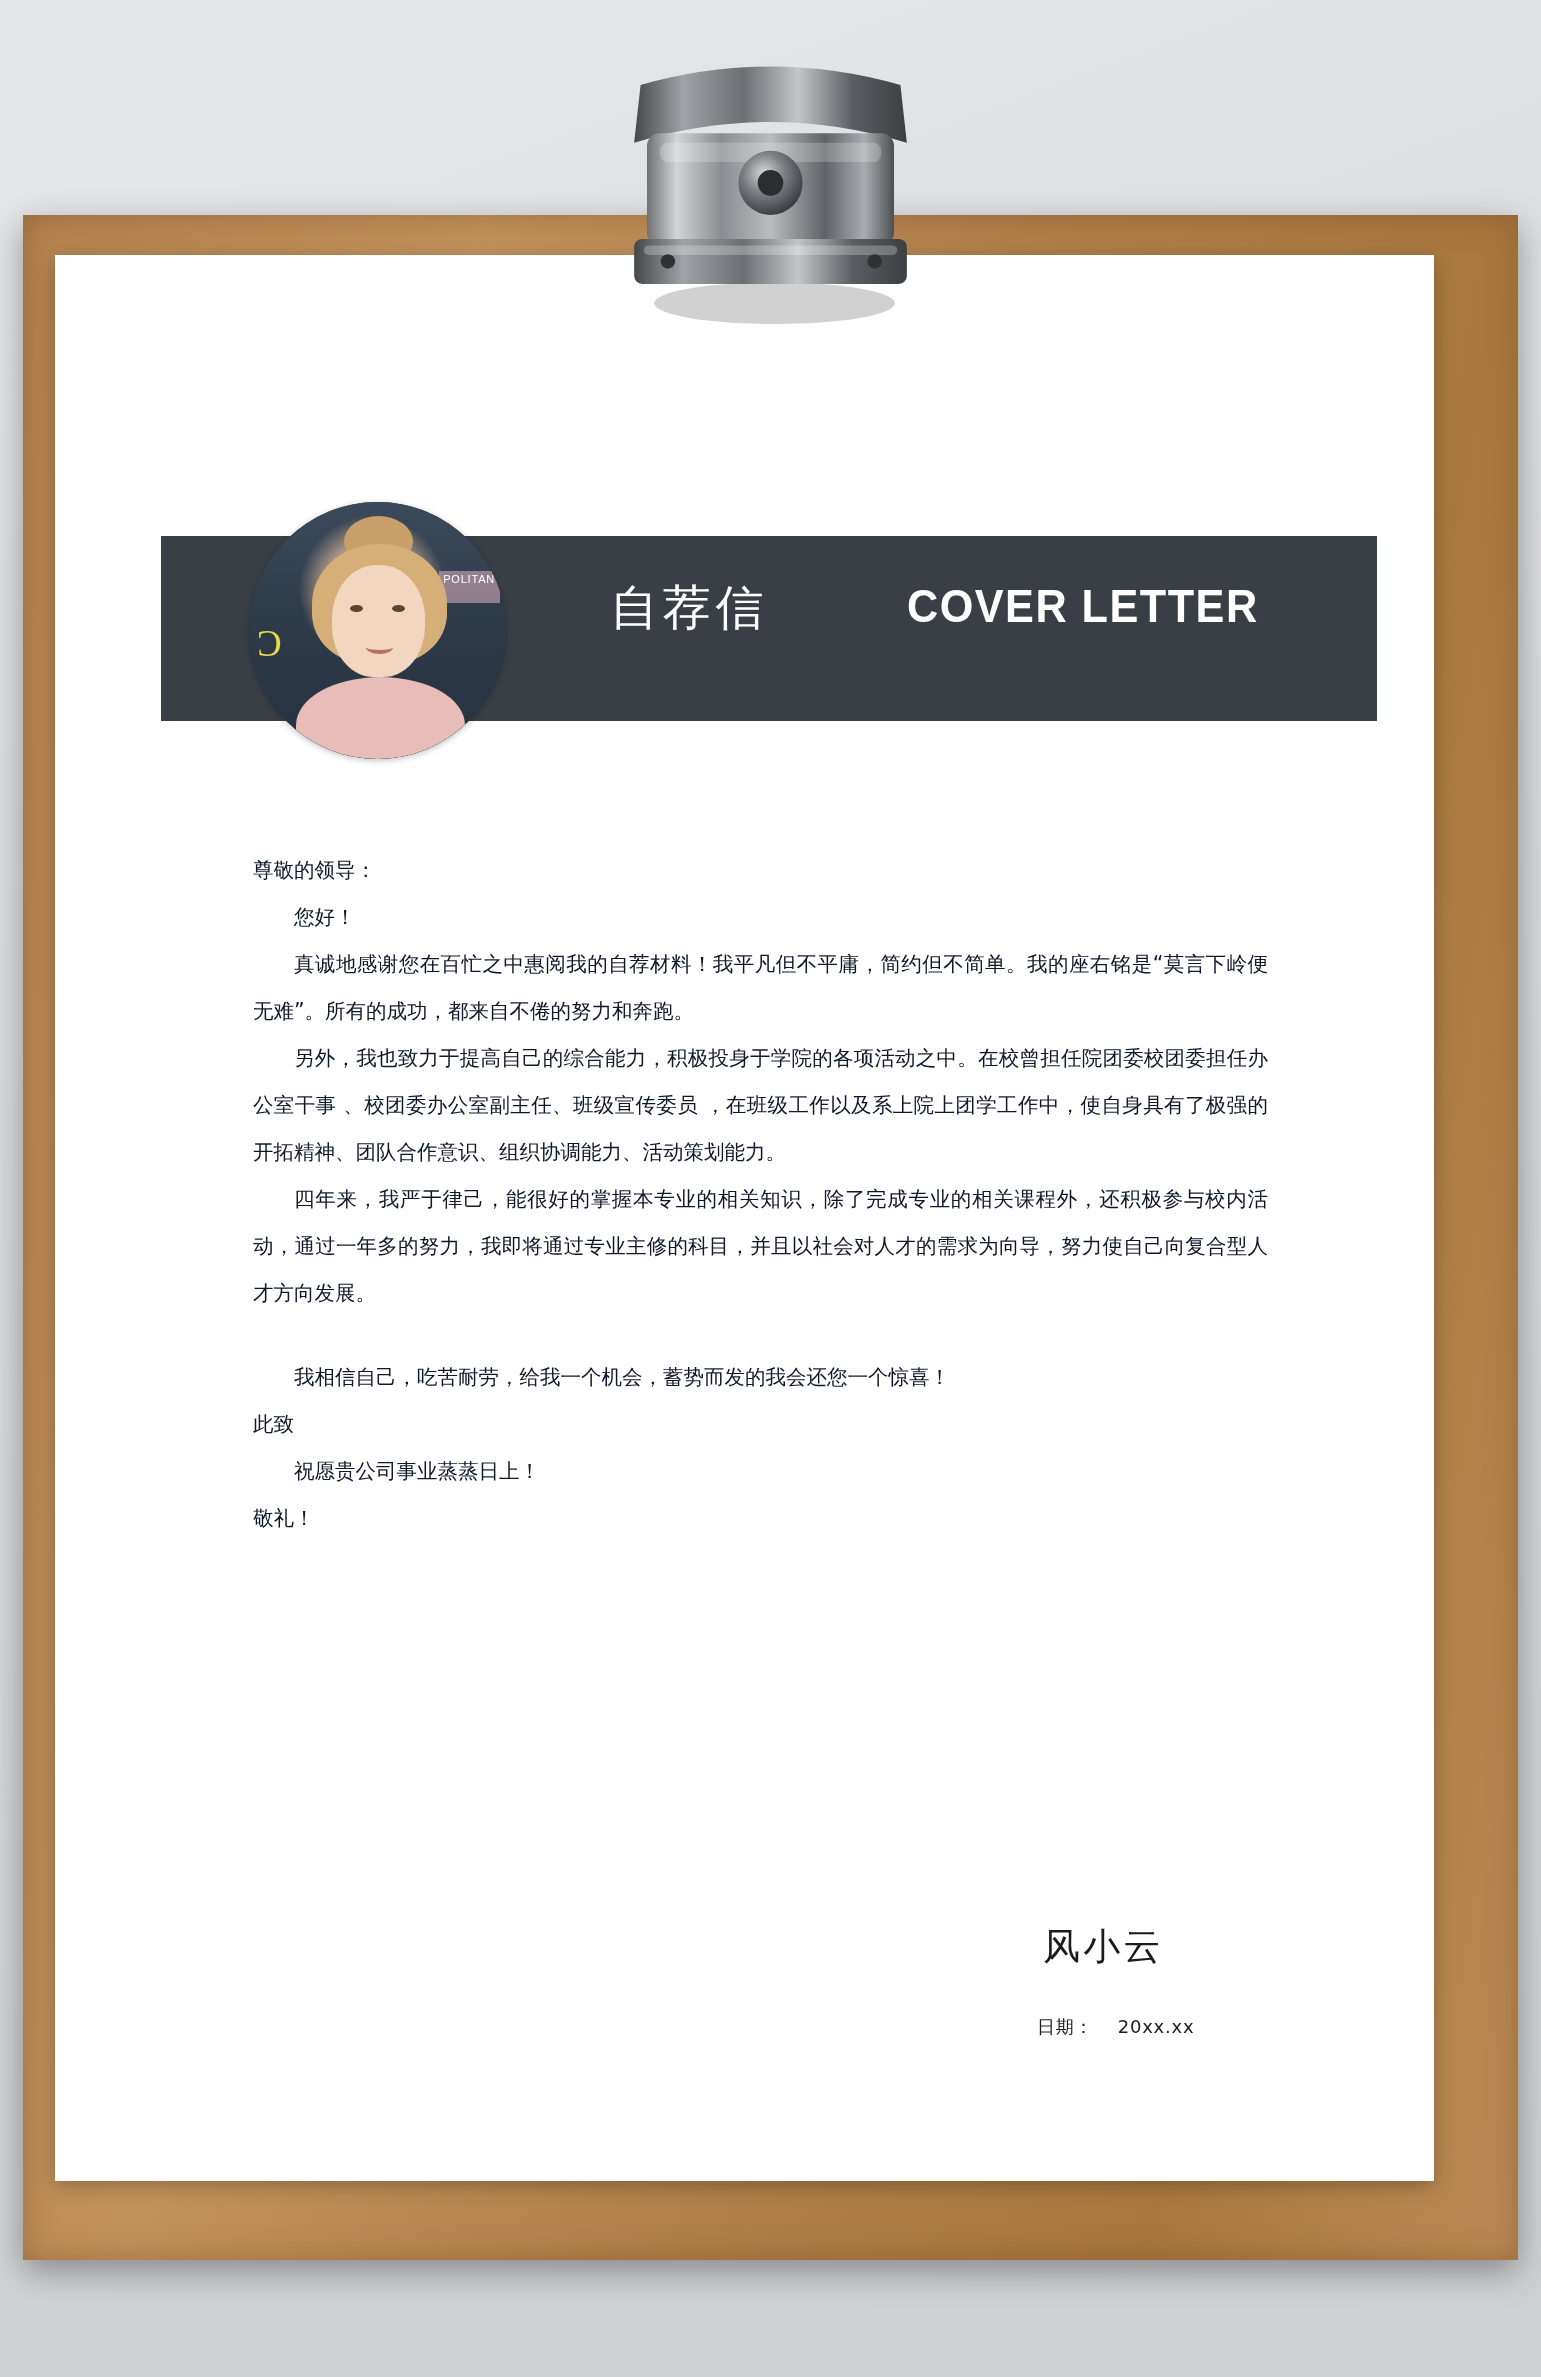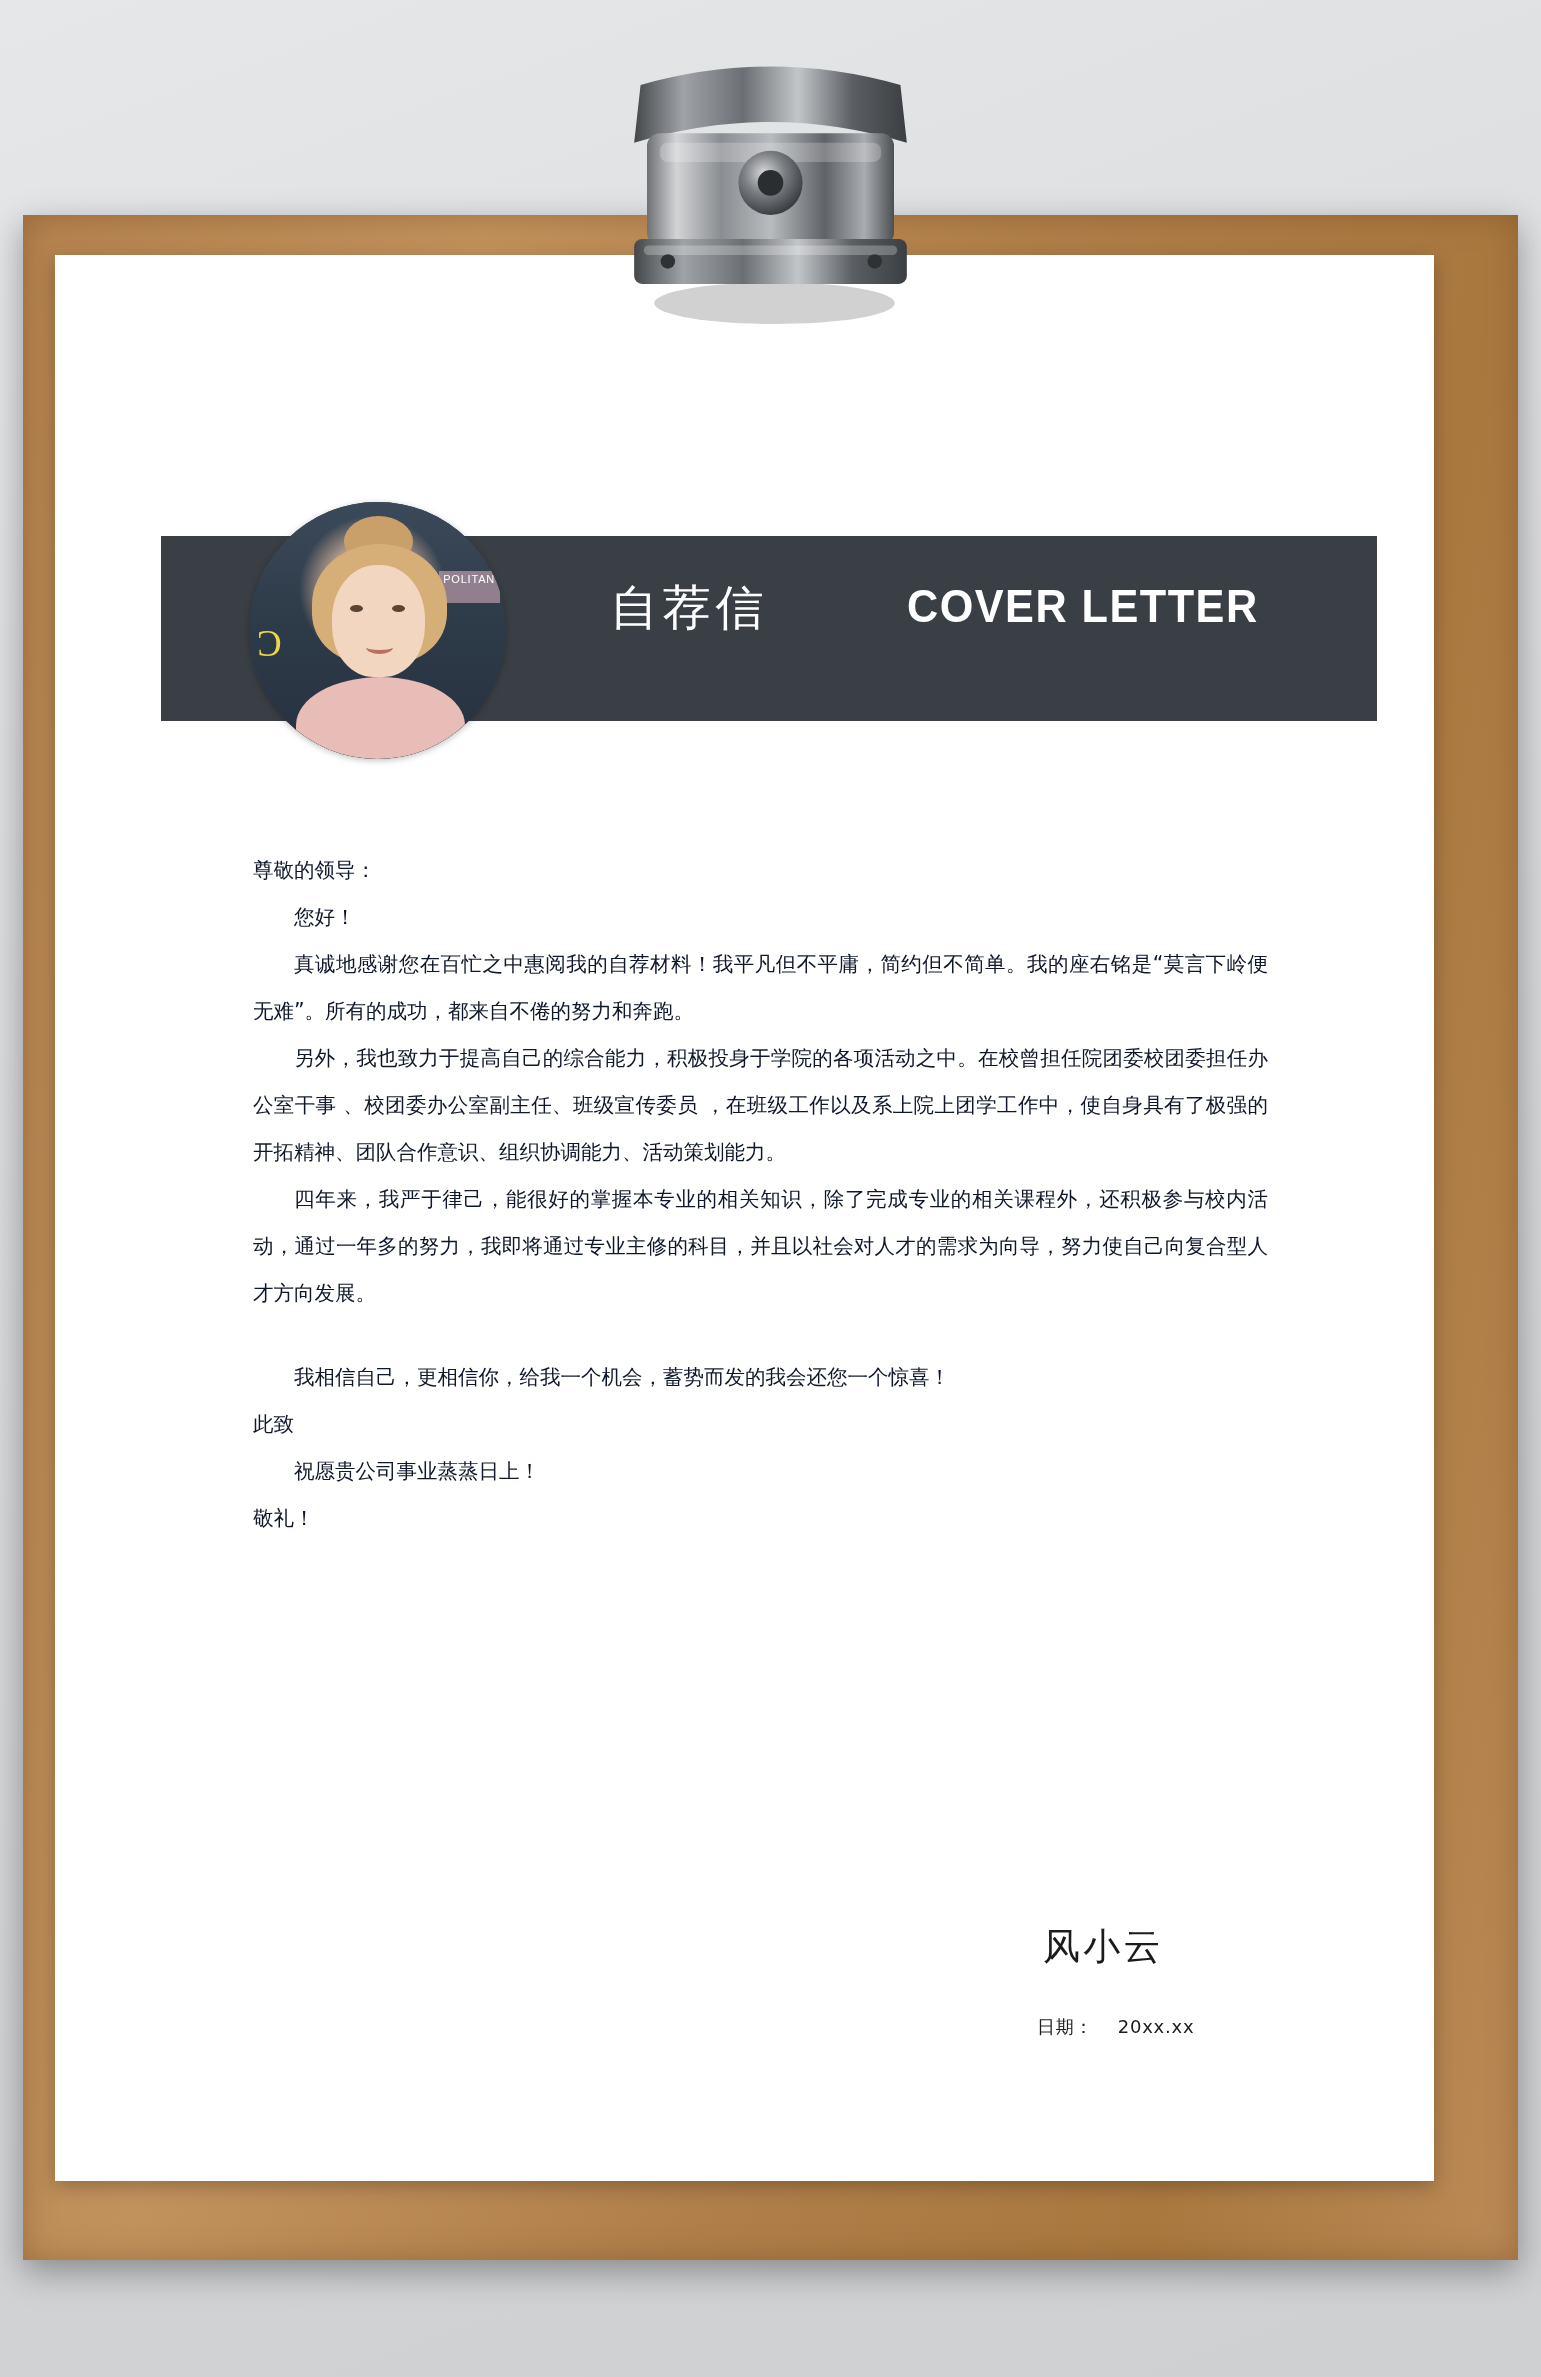--- a/index.html
+++ b/index.html
@@ -280,21 +280,21 @@
   </div>
 </div>
 
 <div class="letter-body">
   <p class="p">尊敬的领导：</p>
   <p class="p indent">您好！</p>
   <p class="p indent">真诚地感谢您在百忙之中惠阅我的自荐材料！我平凡但不平庸，简约但不简单。我的座右铭是“莫言下岭便无难”。所有的成功，都来自不倦的努力和奔跑。</p>
   <p class="p indent">另外，我也致力于提高自己的综合能力，积极投身于学院的各项活动之中。在校曾担任院团委校团委担任办公室干事 、校团委办公室副主任、班级宣传委员 ，在班级工作以及系上院上团学工作中，使自身具有了极强的开拓精神、团队合作意识、组织协调能力、活动策划能力。</p>
   <p class="p indent">四年来，我严于律己，能很好的掌握本专业的相关知识，除了完成专业的相关课程外，还积极参与校内活动，通过一年多的努力，我即将通过专业主修的科目，并且以社会对人才的需求为向导，努力使自己向复合型人才方向发展。</p>
   <div class="spacer"></div>
-  <p class="p indent">我相信自己，更相信你，给我一个机会，蓄势而发的我会还您一个惊喜！</p>
+  <p class="p indent">我相信自己，吃苦耐劳，给我一个机会，蓄势而发的我会还您一个惊喜！</p>
   <p class="p">此致</p>
   <p class="p indent">祝愿贵公司事业蒸蒸日上！</p>
   <p class="p">敬礼！</p>
 </div>
 
 <div class="sign-name">风小云</div>
 <div class="sign-date">
   <span>日期：</span>
   <span style="display:inline-block;width:11.2px"></span>
   <span>20xx.xx</span>

